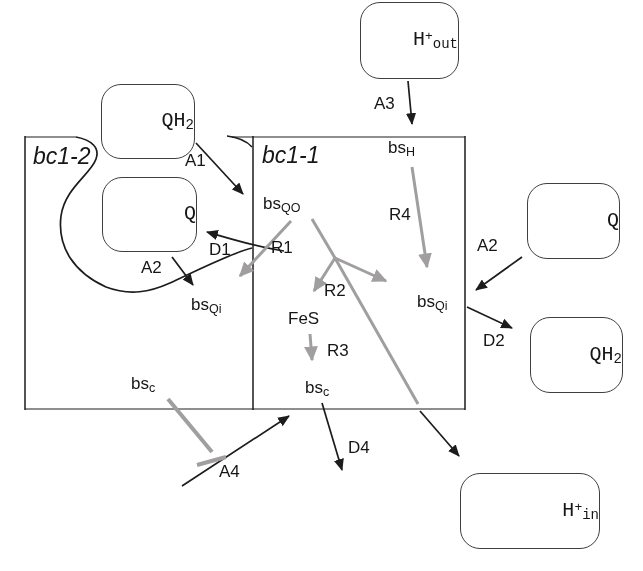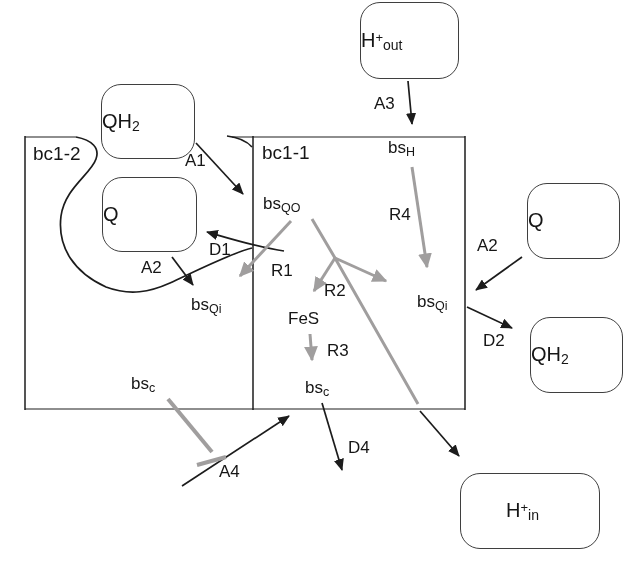--- a/index.html
+++ b/index.html
@@ -3,29 +3,29 @@
 <meta charset="utf-8">
 <style>
   html,body{margin:0;padding:0;background:#fff;}
   .stage{
     position:relative;width:643px;height:571px;background:#ffffff;
     font-family:"Liberation Sans",sans-serif;color:#161616;overflow:hidden;
   }
   svg.layer{position:absolute;left:0;top:0;pointer-events:none;}
   .node{
     position:absolute;border:1.7px solid #3f3f3f;border-radius:20px;
-    display:flex;align-items:center;justify-content:flex-start;
-    font-size:20px;line-height:1;background:transparent;white-space:nowrap;
+    display:flex;align-items:center;justify-content:flex-end;
+    font-size:20px;line-height:1;background:transparent;white-space:nowrap;font-family:Liberation Mono, monospace;
   }
   .node sub{font-size:14px;vertical-align:-0.18em;}
   .node sup{font-size:13px;vertical-align:0.35em;}
   .state{position:absolute;font-size:17px;line-height:1.05;white-space:nowrap;}
   .state sub{font-size:12.5px;vertical-align:-0.2em;}
   .elabel{position:absolute;font-size:17px;line-height:1.05;white-space:nowrap;}
-  .clabel{position:absolute;font-size:19px;line-height:1.05;white-space:nowrap;}
+  .clabel{position:absolute;font-size:23px;line-height:1.05;white-space:nowrap;font-style:italic;}
 </style>
 </head>
 <body>
 
 <div class="stage">
 
   <svg class="layer" width="643" height="571" viewBox="0 0 643 571">
     <defs>
       <marker id="mb" markerWidth="7" markerHeight="6" refX="6.4" refY="3" orient="auto" markerUnits="strokeWidth">
         <path d="M0,0 L7,3 L0,6 Z" fill="#1c1c1c"></path>
@@ -91,21 +91,21 @@
   <div class="state" style="left:388px;top:139px;"><span>bs</span><sub>H</sub></div>
   <div class="state" style="left:191px;top:296px;"><span>bs</span><sub>Qi</sub></div>
   <div class="state" style="left:417px;top:293px;"><span>bs</span><sub>Qi</sub></div>
   <div class="state" style="left:288px;top:310px;"><span>FeS</span><sub></sub></div>
   <div class="state" style="left:131px;top:375px;"><span>bs</span><sub>c</sub></div>
   <div class="state" style="left:305px;top:379px;"><span>bs</span><sub>c</sub></div>
 
   <div class="elabel" style="left:185px;top:152px;">A1</div>
   <div class="elabel" style="left:209px;top:201px;margin-top:40px;">D1</div>
   <div class="elabel" style="left:141px;top:259px;">A2</div>
-  <div class="elabel" style="left:271px;top:262px;">R1</div>
+  <div class="elabel" style="left:271px;top:239px;">R1</div>
   <div class="elabel" style="left:374px;top:95px;">A3</div>
   <div class="elabel" style="left:389px;top:206px;">R4</div>
   <div class="elabel" style="left:324px;top:282px;">R2</div>
   <div class="elabel" style="left:327px;top:342px;">R3</div>
   <div class="elabel" style="left:477px;top:237px;">A2</div>
   <div class="elabel" style="left:483px;top:332px;">D2</div>
   <div class="elabel" style="left:219px;top:463px;">A4</div>
   <div class="elabel" style="left:348px;top:439px;text-align:right;">D4</div>
 
 </div>

